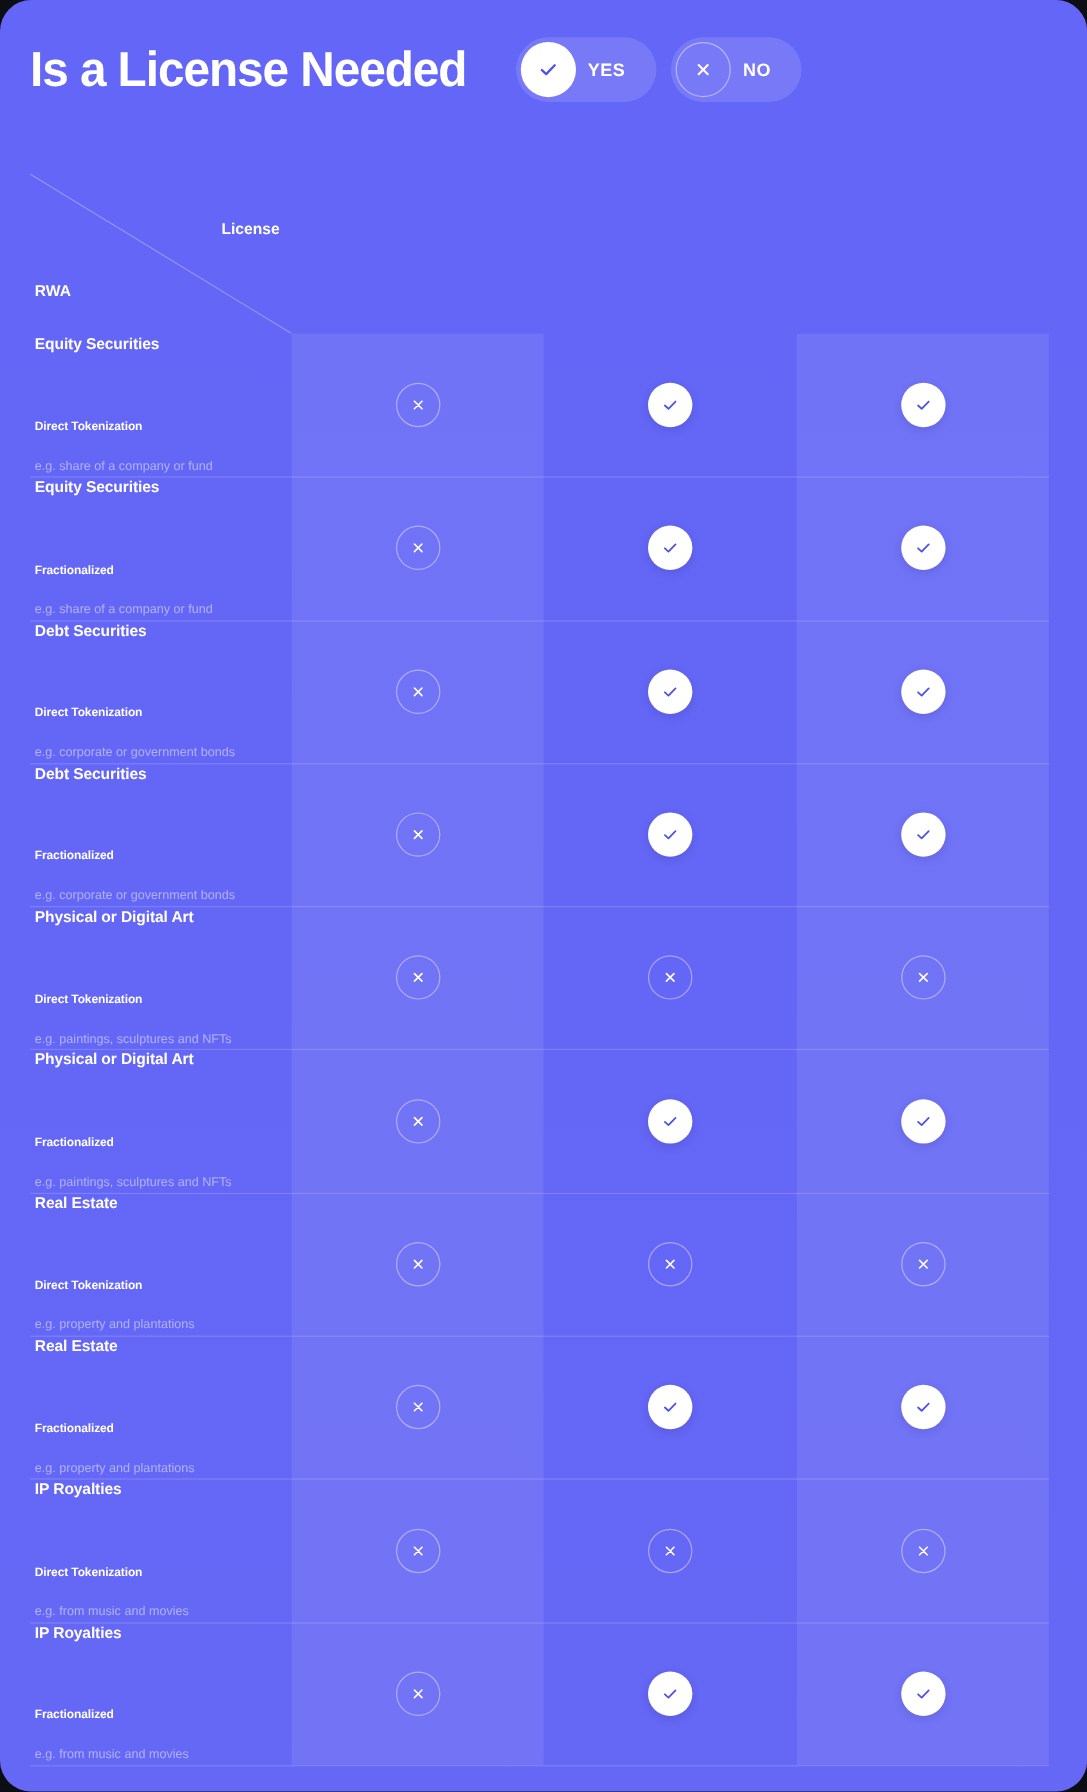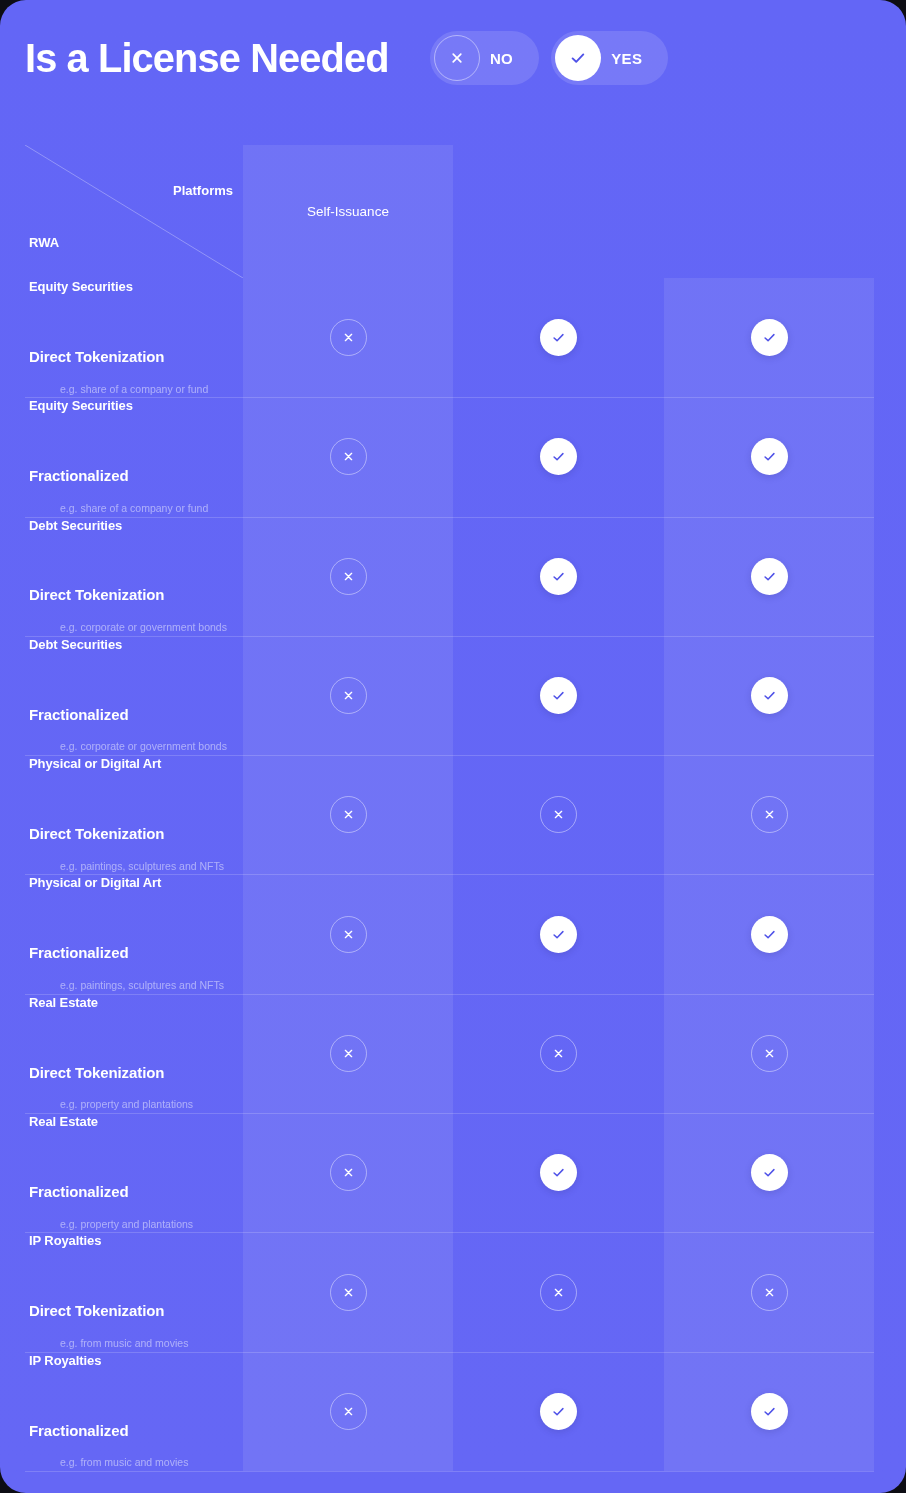--- a/index.html
+++ b/index.html
@@ -164,34 +164,33 @@
     padding: 0 8px 0 4px;
   }
   .rl-1 {
     font-size: 13px;
     font-weight: 700;
     color: #ffffff;
     line-height: 1.42;
     letter-spacing: -0.1px;
   }
   .rl-2 {
-    font-size: 15px;
+    font-size: 10px;
     font-weight: 700;
     color: #ffffff;
     line-height: 1.42;
     letter-spacing: -0.1px;
     margin-top: 36px;
   }
   .rl-3 {
     font-size: 10.5px;
     font-weight: 400;
     color: rgba(255,255,255,0.48);
     line-height: 1.5;
     margin-top: 1px;
-    margin-left: 31px;
   }
 
   .markcell {
     height: 100%;
     display: flex;
     align-items: center;
     justify-content: center;
   }
 
   .mark {
@@ -215,56 +214,51 @@
 </style>
 </head>
 <body>
 
 <div class="card">
 
   <div class="header">
     <div class="page-title">Is a License Needed</div>
 
     <div class="legend">
+      <div class="legend-pill">
+        <span class="legend-badge yes">
+          <svg width="20" height="20" viewBox="0 0 20 20" fill="none">
+            <path d="M4.6 10.4 L8.2 13.8 L15.3 6.4" stroke="#4f52e8" stroke-width="1.9" stroke-linecap="round" stroke-linejoin="round"></path>
+          </svg>
+        </span>
+        <span class="legend-label">YES</span>
+      </div>
+
       <div class="legend-pill">
         <span class="legend-badge no">
           <svg width="20" height="20" viewBox="0 0 20 20" fill="none">
             <path d="M6.2 6.2 L13.8 13.8 M13.8 6.2 L6.2 13.8" stroke="#ffffff" stroke-width="1.7" stroke-linecap="round"></path>
           </svg>
         </span>
         <span class="legend-label">NO</span>
       </div>
-
-      <div class="legend-pill">
-        <span class="legend-badge yes">
-          <svg width="20" height="20" viewBox="0 0 20 20" fill="none">
-            <path d="M4.6 10.4 L8.2 13.8 L15.3 6.4" stroke="#4f52e8" stroke-width="1.9" stroke-linecap="round" stroke-linejoin="round"></path>
-          </svg>
-        </span>
-        <span class="legend-label">YES</span>
-      </div>
     </div>
   </div>
 
   <div class="table">
 
     <div class="trow hdr">
       <div class="cell c0">
         <div class="corner">
           <svg viewBox="0 0 218 133" preserveAspectRatio="none">
             <line x1="0" y1="0" x2="218" y2="133" stroke="rgba(255,255,255,0.30)" stroke-width="1" vector-effect="non-scaling-stroke"></line>
           </svg>
-          <div class="corner-activity">Platforms</div>
+          <div class="corner-activity">License</div>
           <div class="corner-rwa">RWA</div>
         </div>
-      </div>
-      <div class="cell c1">
-        <div class="col-head">
-            <span>Self-Issuance</span>
-          </div>
       </div>
     </div>
 
     <div id="rows-host">
         <div class="trow brow">
           <div class="cell c0">
             <div class="rowlabel">
               <div class="rl-1">Equity Securities</div>
               <div class="rl-2">Direct Tokenization</div>
               <div class="rl-3">e.g. share of a company or fund</div>

